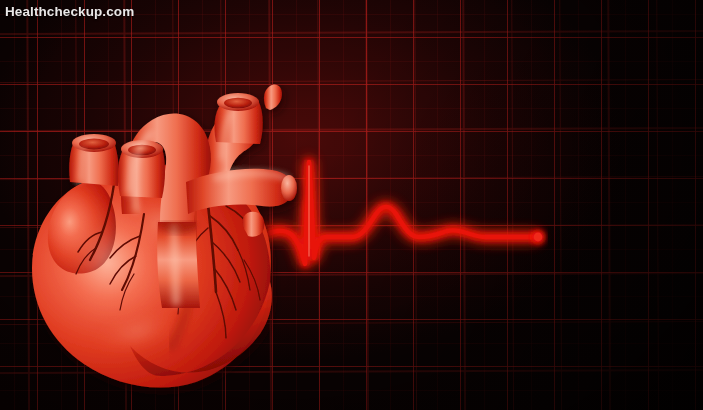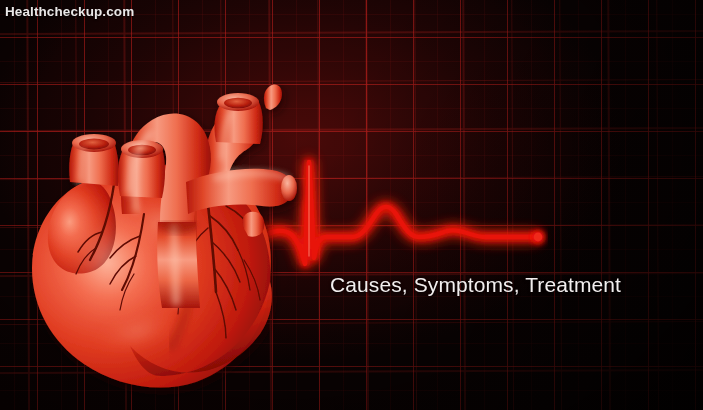--- a/index.html
+++ b/index.html
@@ -346,16 +346,15 @@
         </g>
 
         <path d="M 150 176 C 150 192 188 192 188 176" fill="#7a0a05" opacity=".35" filter="url(#blur3)"></path>
       </g>
     </svg>
   </div>
 
   <div class="watermark">Healthcheckup.com</div>
 
   <div class="headline">
-    <div class="line-1">Causes, Symptoms, Treatment</div>
   </div>
 
 </div>
 
 </body></html>

